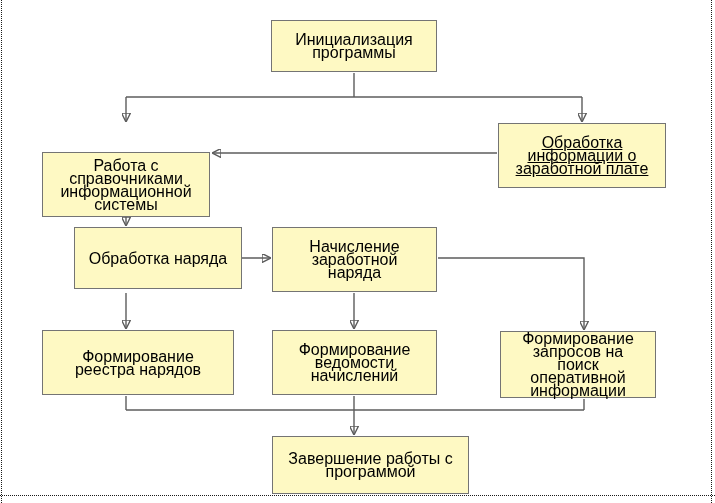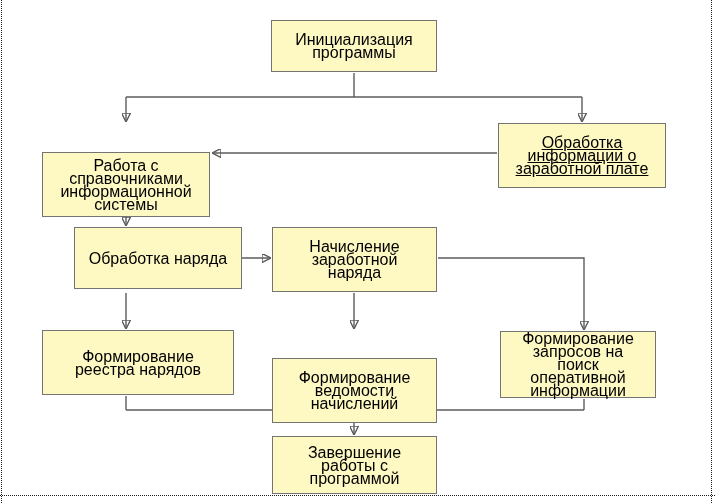--- a/index.html
+++ b/index.html
@@ -41,23 +41,23 @@
     line-height: 13px;
     color: #000000;
     padding: 2px 10px;
   }
   .node-init      { left: 271px; top: 20px;  width: 166px; height: 52px; }
   .node-dict      { left: 42px;  top: 123px; width: 168px; height: 65px; margin-top: 29px; }
   .node-salary    { left: 498px; top: 123px; width: 168px; height: 65px; text-decoration: underline; }
   .node-order     { left: 42px;  top: 227px; width: 168px; height: 62px; margin-left: 32px; }
   .node-accrual   { left: 272px; top: 227px; width: 165px; height: 65px; }
   .node-register  { left: 42px;  top: 330px; width: 192px; height: 65px; }
-  .node-statement { left: 272px; top: 330px; width: 165px; height: 65px; margin-top: 28px; }
+  .node-statement { left: 272px; top: 330px; width: 165px; height: 65px; }
   .node-requests  { left: 500px; top: 331px; width: 156px; height: 67px; }
-  .node-end       { left: 272px; top: 436px; width: 165px; height: 58px; }
+  .node-end       { left: 272px; top: 436px; width: 197px; height: 58px; }
 </style>
 </head>
 <body>
 
 <div class="canvas">
 
   <div class="page-edge left"></div>
   <div class="page-edge right"></div>
   <div class="page-edge bottom"></div>
 

